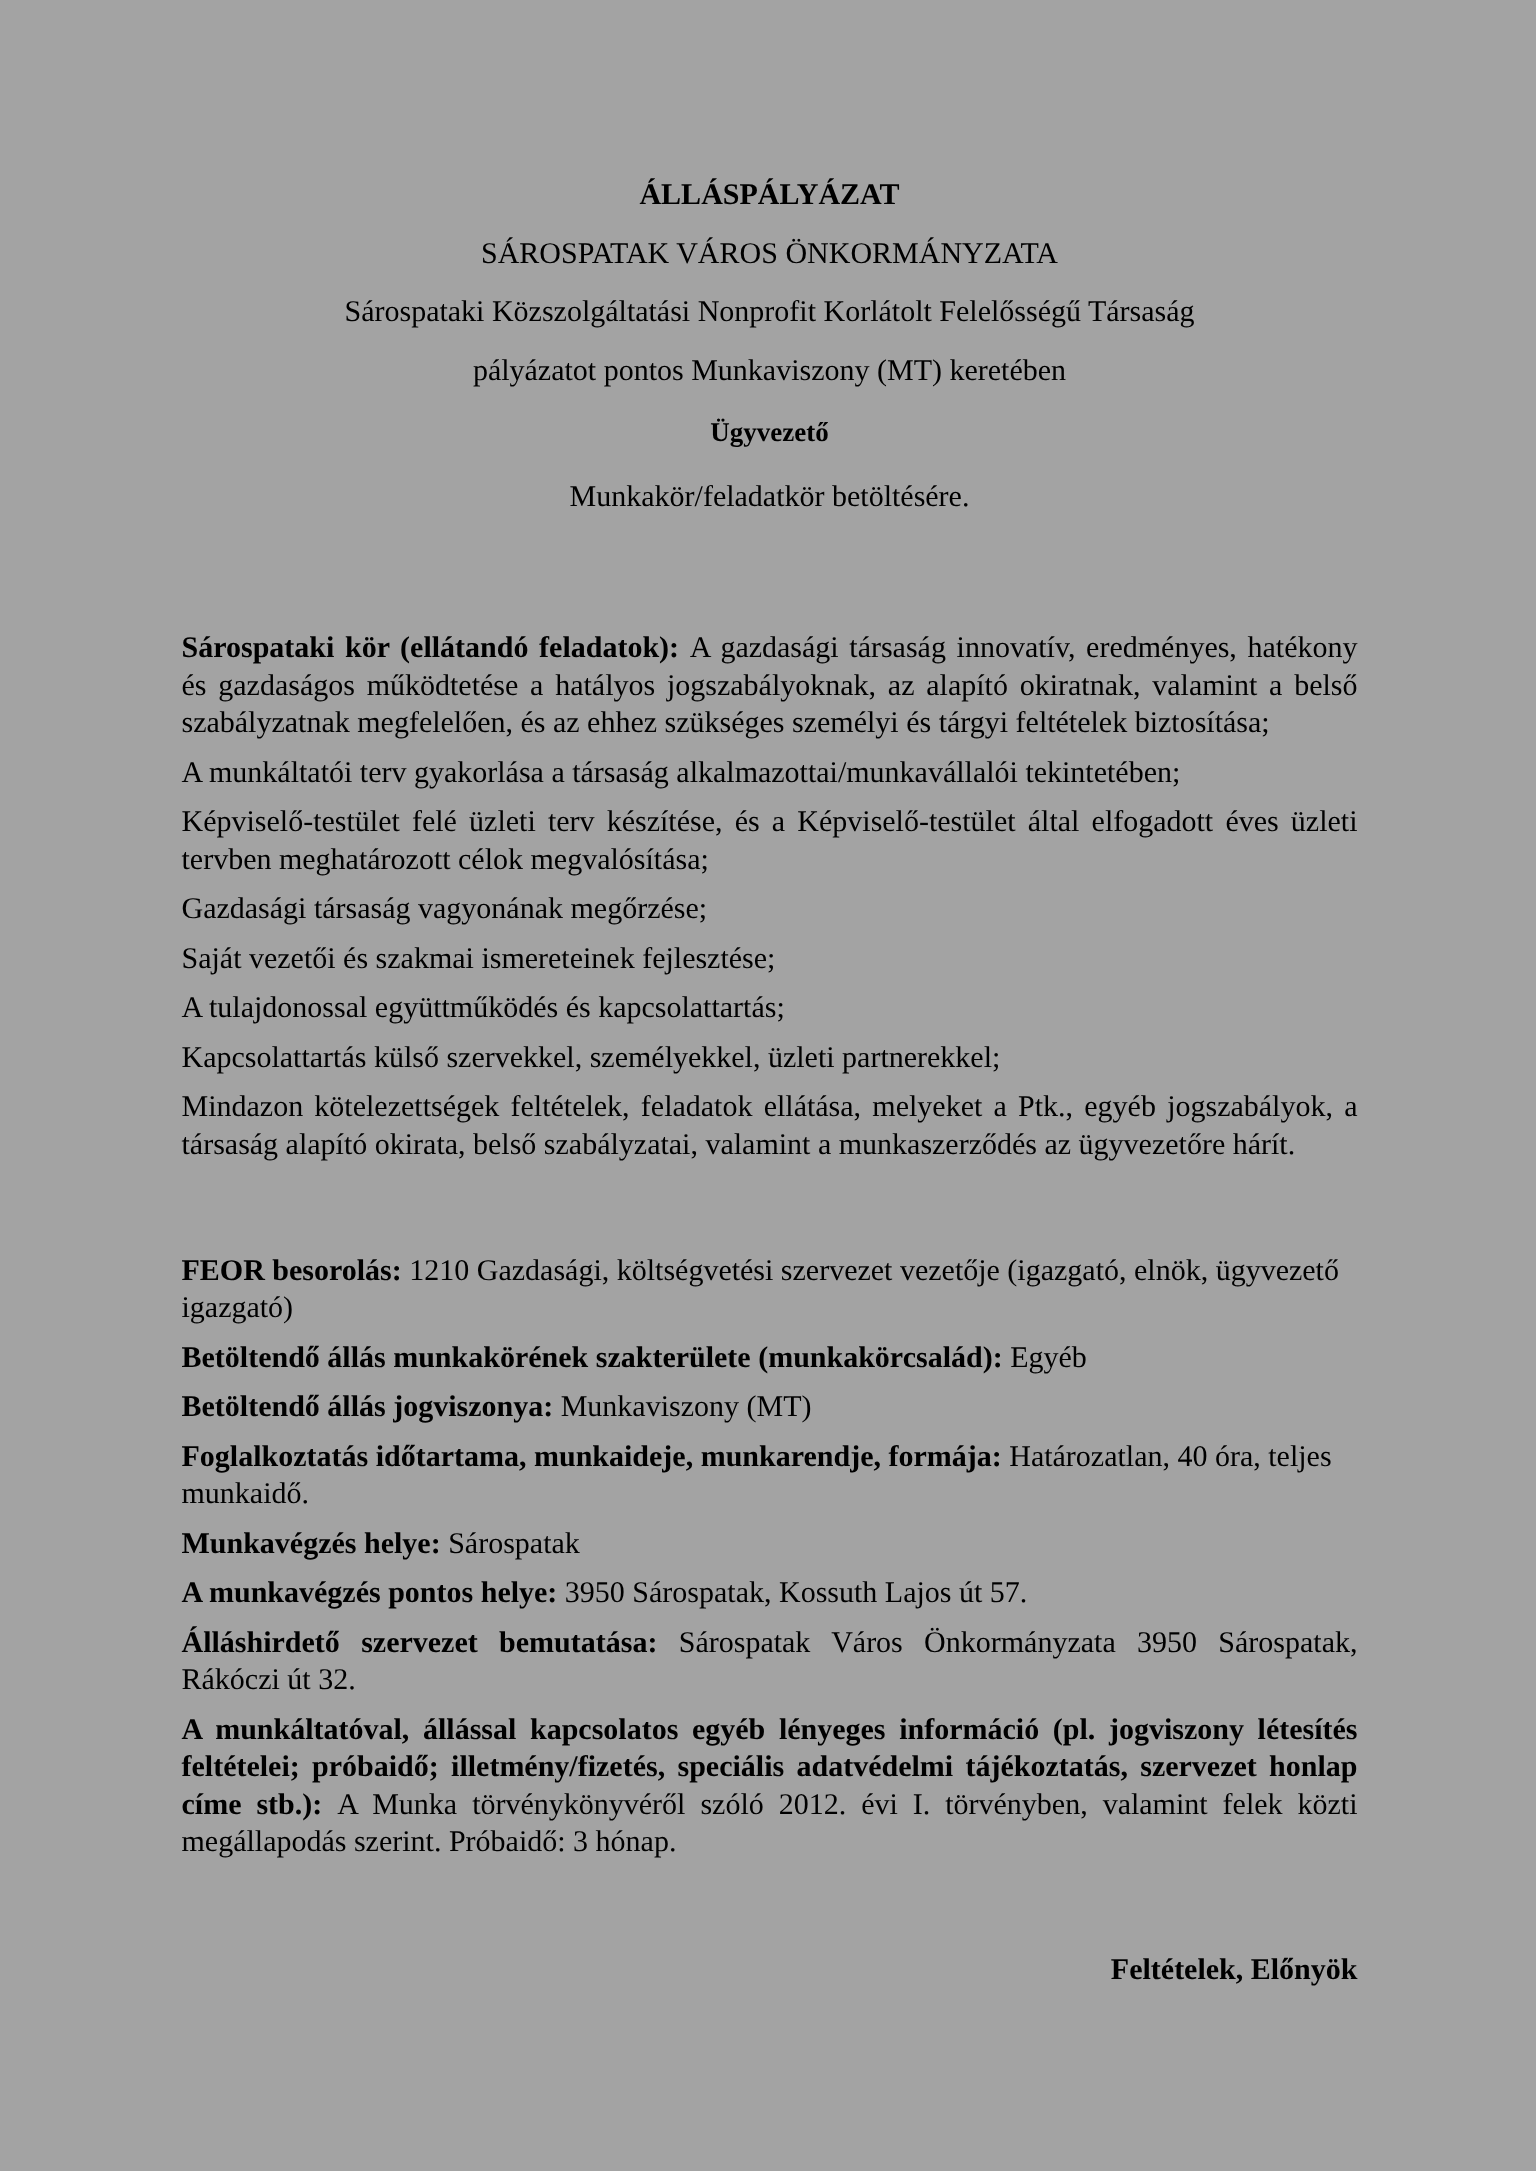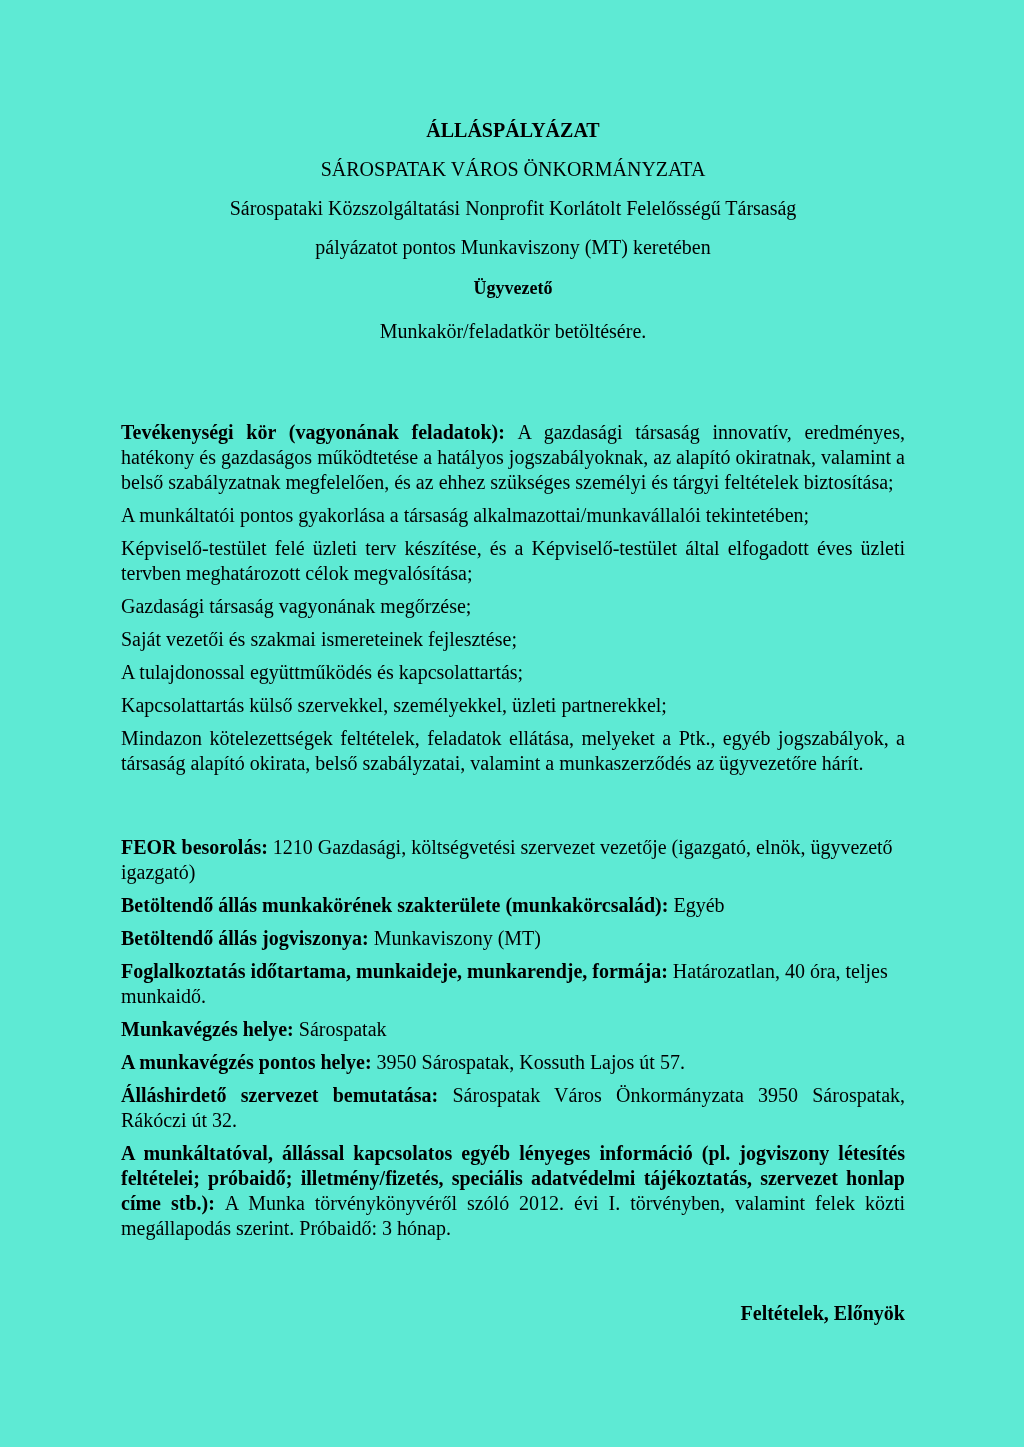--- a/index.html
+++ b/index.html
@@ -5,21 +5,21 @@
   html, body {
     margin: 0;
     padding: 0;
     background: #ffffff;
   }
   .page {
     position: relative;
     width: 1024px;
     height: 1447px;
     margin: 0 auto;
-    background: #5eead4;
+    background: #a3a3a3;
     color: #000000;
     font-family: "Liberation Serif", "DejaVu Serif", serif;
     font-size: 20px;
     line-height: 25px;
     box-sizing: border-box;
     padding: 118px 119px 40px 121px;
     overflow: hidden;
   }
   
   .doc-header { text-align: center; }
@@ -60,23 +60,23 @@
   <div class="doc-header">
     <p class="doc-title">ÁLLÁSPÁLYÁZAT</p>
     <p>SÁROSPATAK VÁROS ÖNKORMÁNYZATA</p>
     <p>Sárospataki Közszolgáltatási Nonprofit Korlátolt Felelősségű Társaság</p>
     <p>pályázatot pontos Munkaviszony (MT) keretében</p>
     <p class="doc-position">Ügyvezető</p>
     <p>Munkakör/feladatkör betöltésére.</p>
   </div>
 
   <div class="doc-body">
-    <p class="justify"><strong class="lead">Tevékenységi kör (vagyonának feladatok): </strong><span>A gazdasági társaság innovatív, eredményes, hatékony és gazdaságos működtetése a hatályos jogszabályoknak, az alapító okiratnak, valamint a belső szabályzatnak megfelelően, és az ehhez szükséges személyi és tárgyi feltételek biztosítása;</span></p>
+    <p class="justify"><strong class="lead">Sárospataki kör (ellátandó feladatok): </strong><span>A gazdasági társaság innovatív, eredményes, hatékony és gazdaságos működtetése a hatályos jogszabályoknak, az alapító okiratnak, valamint a belső szabályzatnak megfelelően, és az ehhez szükséges személyi és tárgyi feltételek biztosítása;</span></p>
 
-    <p><span>A munkáltatói pontos gyakorlása a társaság alkalmazottai/munkavállalói tekintetében;</span></p>
+    <p><span>A munkáltatói terv gyakorlása a társaság alkalmazottai/munkavállalói tekintetében;</span></p>
 
     <p class="justify"><span>Képviselő-testület felé üzleti terv készítése, és a Képviselő-testület által elfogadott éves üzleti tervben meghatározott célok megvalósítása;</span></p>
 
     <p><span>Gazdasági társaság vagyonának megőrzése;</span></p>
 
     <p><span>Saját vezetői és szakmai ismereteinek fejlesztése;</span></p>
 
     <p><span>A tulajdonossal együttműködés és kapcsolattartás;</span></p>
 
     <p><span>Kapcsolattartás külső szervekkel, személyekkel, üzleti partnerekkel;</span></p>

